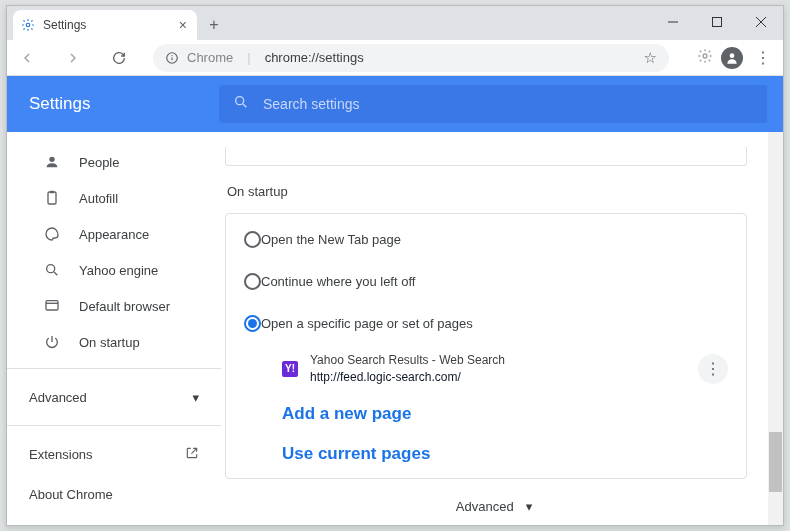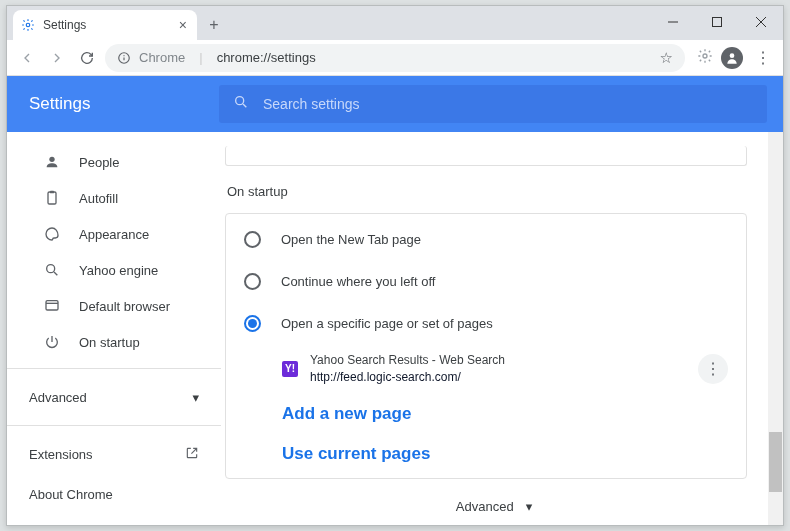--- a/index.html
+++ b/index.html
@@ -10,21 +10,21 @@
 .titlebar { height:34px; background:#dee1e6; display:flex; align-items:flex-end; padding-left:6px; }
 .tab { width:184px; height:30px; background:#fff; border-radius:8px 8px 0 0; display:flex; align-items:center; padding:0 8px; font-size:12px; color:#3c4043; position:relative; }
 .tab-icon { width:14px; height:14px; margin-right:8px; }
 .tab-title { flex:1; white-space:nowrap; overflow:hidden; }
 .tab-close { color:#5f6368; font-size:14px; padding:0 2px; cursor:pointer; }
 .newtab { width:26px; height:26px; display:flex; align-items:center; justify-content:center; color:#5f6368; font-size:16px; cursor:pointer; margin-left:4px; margin-bottom:2px; }
 .winctrl { margin-left:auto; display:flex; align-self:flex-start; height:32px; }
 .winbtn { width:44px; display:flex; align-items:center; justify-content:center; color:#333; cursor:pointer; }
 
 
-.addrbar { height:36px; background:#fff; border-bottom:1px solid #e0e0e0; display:flex; align-items:center; padding:0 8px; gap:6px; }
+.addrbar { height:36px; background:#fff; border-bottom:1px solid #e0e0e0; display:flex; align-items:center; padding:0 8px; gap:22px; }
 .navbtn { width:24px; height:24px; display:flex; align-items:center; justify-content:center; color:#9aa0a6; cursor:pointer; }
 .navbtn.enabled { color:#5f6368; }
 .omnibox { flex:1; height:28px; background:#f1f3f4; border-radius:14px; display:flex; align-items:center; padding:0 12px; font-size:13px; color:#5f6368; gap:8px; }
 .secure { width:14px; height:14px; display:flex; align-items:center; justify-content:center; }
 .urlprefix { color:#80868b; }
 .urlrest { color:#3c4043; }
 .star { color:#5f6368; cursor:pointer; font-size:15px; margin-left:auto; }
 .addrtail { display:flex; align-items:center; gap:8px; margin-left:6px; }
 .gear { color:#9aa0a6; cursor:pointer; }
 .avatar { width:22px; height:22px; border-radius:50%; background:#5f6368; display:flex; align-items:center; justify-content:center; }
@@ -50,21 +50,21 @@
 .side-plain { display:flex; align-items:center; height:40px; padding:0 22px; justify-content:space-between; cursor:pointer; color:#3c4043; }
 
 
 .main { flex:1; padding-top:56px; background:#fff; position:relative; overflow-y:auto; }
 .scrollbar { position:absolute; right:0; top:56px; width:15px; bottom:0; background:#f1f1f1; }
 .thumb { position:absolute; right:1px; width:13px; top:300px; height:60px; background:#c1c1c1; }
 .section { padding:14px 20px 0 4px; }
 .card-stub { height:20px; border:1px solid #e0e0e0; border-radius:3px; margin:0 16px 18px 0; border-top:none; }
 .section-title { font-size:13px; color:#3c4043; margin:0 0 14px 2px; }
 .card { border:1px solid #e0e0e0; border-radius:4px; margin-right:16px; padding:4px 0; }
-.radio-row { display:flex; align-items:center; height:42px; padding:0 18px; gap:20px; cursor:pointer; font-size:13px; color:#3c4043; }
+.radio-row { display:flex; align-items:center; height:42px; padding:0 18px; cursor:pointer; font-size:13px; color:#3c4043; }
 .radio { width:17px; height:17px; border:2px solid #5f6368; border-radius:50%; display:flex; align-items:center; justify-content:center; }
 .radio.sel { border-color:#1a73e8; }
 .radio.sel::after { content:""; width:9px; height:9px; background:#1a73e8; border-radius:50%; }
 .page-row { display:flex; align-items:center; padding:8px 18px 8px 56px; gap:12px; }
 .favicon { width:16px; height:16px; background:#6c2bd9; border-radius:2px; display:flex; align-items:center; justify-content:center; color:#fff; font-size:10px; font-weight:bold; }
 .page-col { flex:1; line-height:1.4; }
 .page-title { font-size:12px; color:#3c4043; }
 .page-url { font-size:12px; color:#0f172a; }
 .kebab { width:30px; height:30px; border-radius:50%; background:#f1f3f4; display:flex; align-items:center; justify-content:center; color:#5f6368; cursor:pointer; }
 .link-row { padding:10px 18px 10px 56px; font-size:17px; color:#1a73e8; cursor:pointer;font-weight:bold; }

